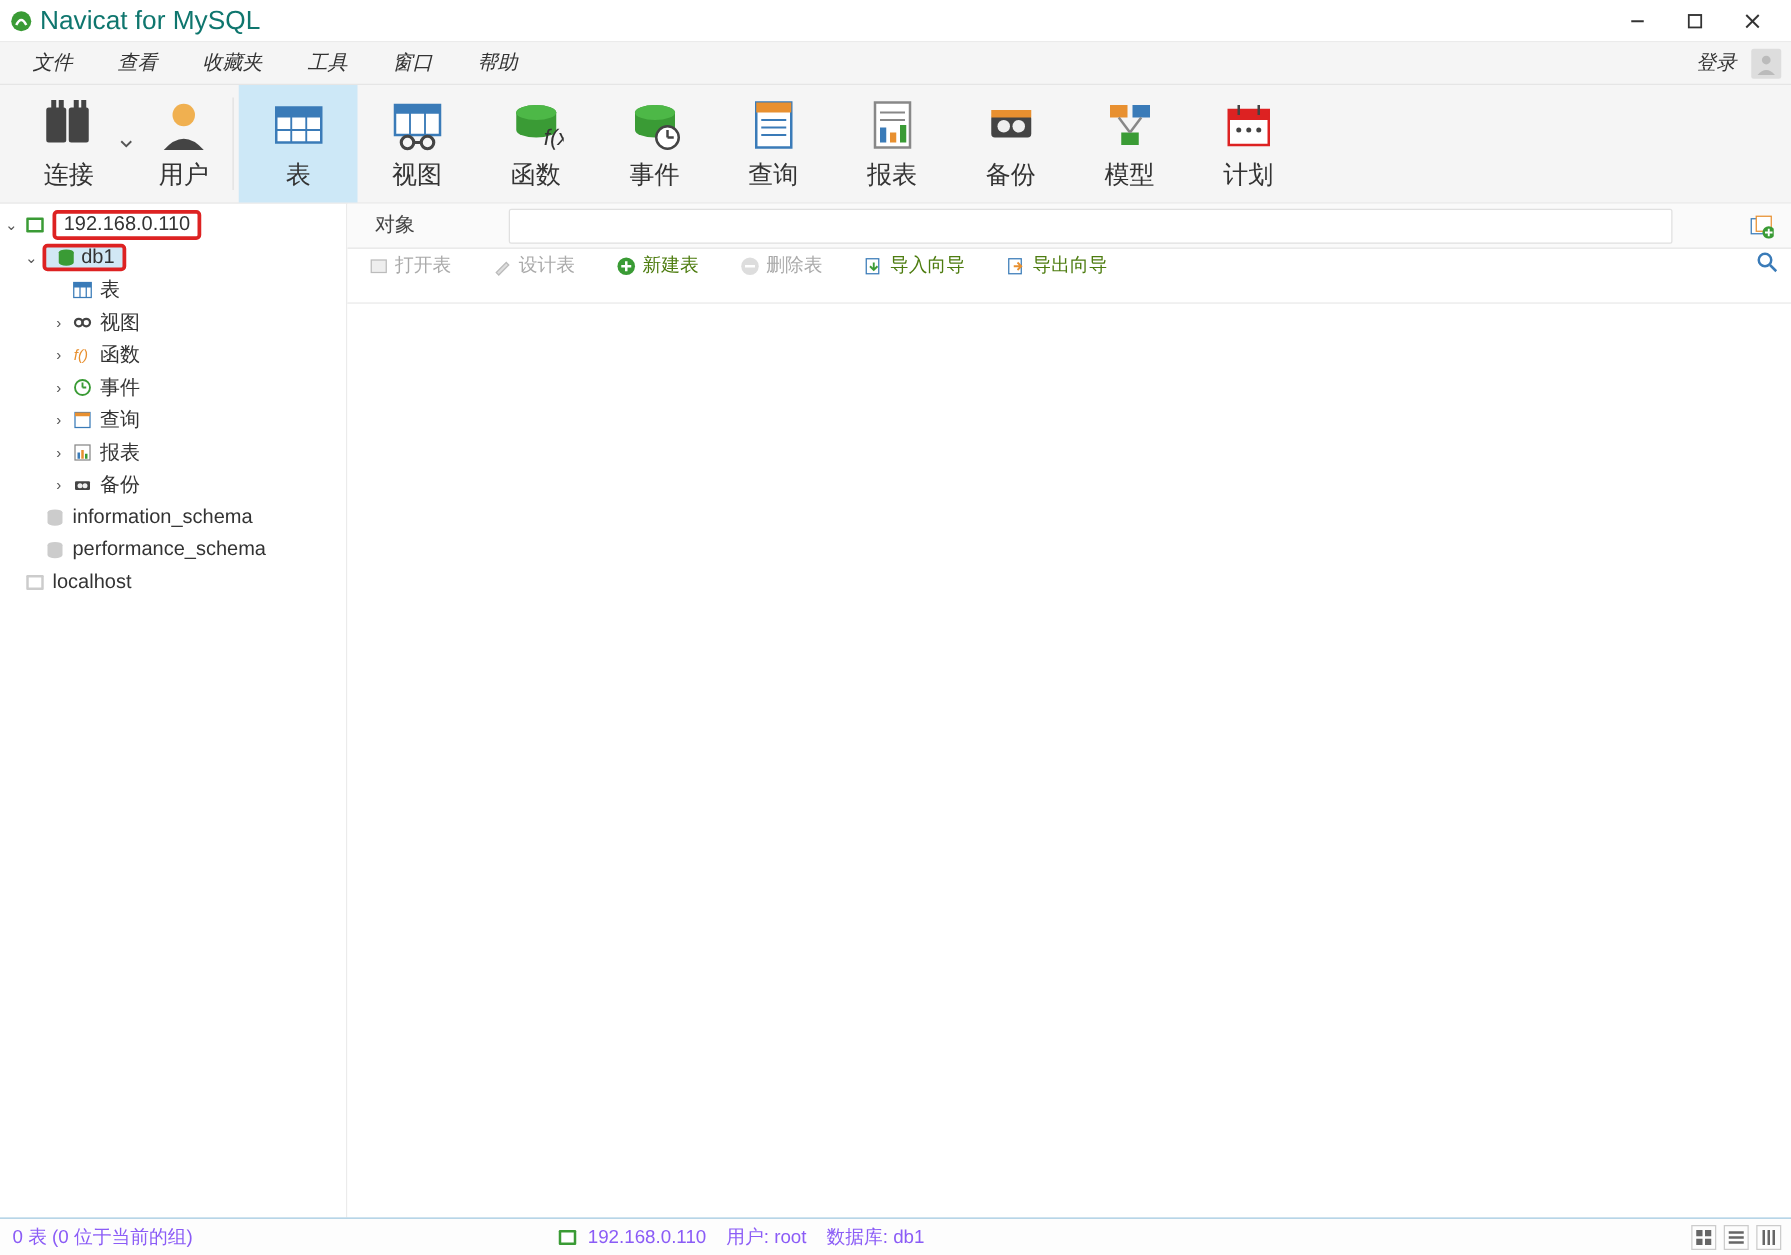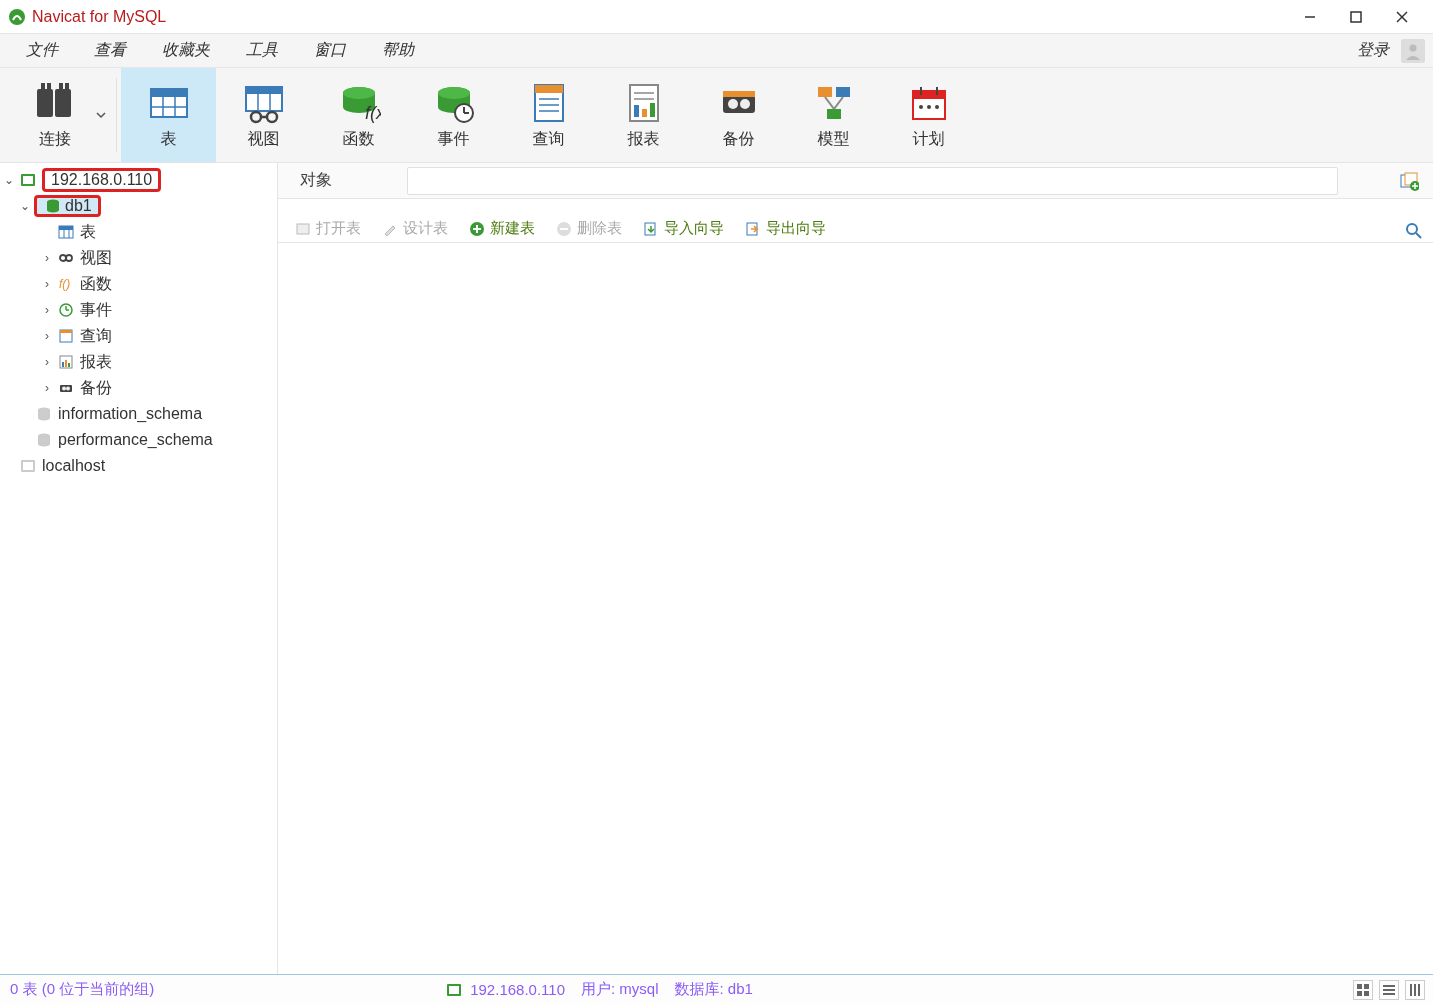--- a/index.html
+++ b/index.html
@@ -1,39 +1,39 @@
 <!DOCTYPE html>
 <html><head>
 <meta charset="utf-8">
 <style>
   * { box-sizing: border-box; margin: 0; padding: 0; font-family: "Microsoft YaHei", sans-serif; }
   body { width: 1433px; height: 1004px; background: #fff; overflow: hidden; font-size: 14px; color: #333; display: flex; flex-direction: column; }
 
   
   .titlebar { height: 34px; display: flex; align-items: center; padding: 0 8px; background: #fff; border-bottom: 1px solid #e5e5e5; }
   .titlebar .brand-icon { width: 18px; height: 18px; margin-right: 6px; display: flex; align-items: center; justify-content: center; }
-  .titlebar .title-text { flex: 0 0 auto; font-size: 16px; color: #b91c1c; }
+  .titlebar .title-text { flex: 0 0 auto; font-size: 21px; color: #0f766e; }
   .titlebar .spacer { flex: 1; }
   .winbtn { width: 46px; height: 30px; display: flex; align-items: center; justify-content: center; font-size: 16px; }
 
   
   .menubar { height: 34px; background: #f5f5f5; display: flex; align-items: center; padding: 0 8px; border-bottom: 1px solid #e5e5e5; font-style: italic; }
   .menubar .menu-item { padding: 6px 18px; font-size: 16px; color: #333; }
   .menubar .spacer { flex: 1; }
   .menubar .login { padding: 6px 6px; font-size: 16px; color: #333; }
   .menubar .avatar { width: 24px; height: 24px; background: #ddd; border-radius: 2px; margin-left: 6px; display: flex; align-items: center; justify-content: center; }
 
   
   .ribbon { height: 95px; background: #f5f5f5; display: flex; align-items: stretch; border-bottom: 1px solid #e5e5e5; }
   .ribbon .rsec { display: flex; align-items: stretch; }
   .ribbon .rsec.first { padding-left: 20px; }
   .ribbon .rbtn { width: 95px; display: flex; flex-direction: column; align-items: center; justify-content: center; }
   .ribbon .rbtn.active { background: #cde8f7; }
   .ribbon .rbtn .ricon { width: 44px; height: 44px; display: flex; align-items: center; justify-content: center; }
-  .ribbon .rbtn .rlabel { margin-top: 4px; font-size: 16px; color: #333; }
+  .ribbon .rbtn .rlabel { margin-top: 4px; font-size: 20px; color: #333; }
   .ribbon .rbtn.conn { width: 70px; }
   .ribbon .divider { width: 1px; background: #e0e0e0; margin: 10px 4px; }
 
   
   .main { flex: 1; display: flex; min-height: 0; }
 
   
   .sidebar { width: 278px; border-right: 1px solid #e5e5e5; background: #fff; overflow: auto; padding-top: 4px; }
   .tree-row { display: flex; align-items: center; height: 26px; padding-left: 0; white-space: nowrap; }
   .tree-row .expander { width: 18px; text-align: center; font-size: 12px; color: #555; }
@@ -45,21 +45,21 @@
   .red-box { border: 3px solid #d22; border-radius: 4px; padding: 0 6px; height: 24px; display: inline-flex; align-items: center; }
   .red-box-db { border: 3px solid #d22; border-radius: 4px; padding: 0 6px; height: 22px; display: inline-flex; align-items: center; background: #d1e8f5; }
 
   
   .content { flex: 1; display: flex; flex-direction: column; background: #fff; }
   .tab-strip { height: 36px; display: flex; align-items: center; background: #fafafa; border-bottom: 1px solid #e5e5e5; gap: 47px; }
   .tab-strip .tab { padding: 0 22px; height: 36px; display: flex; align-items: center; font-size: 16px; color: #444; }
   .tab-strip .addr { flex: 1; height: 28px; margin: 0 6px; border: 1px solid #e0e0e0; border-radius: 2px; background: #fff; }
   .tab-strip .newtab { width: 36px; height: 28px; margin-right: 6px; display: flex; align-items: center; justify-content: center; }
 
-  .toolbar2 { height: 44px; display: flex; align-items: flex-end; padding: 0 8px; border-bottom: 1px solid #e5e5e5; gap: 4px; }
+  .toolbar2 { height: 44px; display: flex; align-items: flex-start; padding: 0 8px; border-bottom: 1px solid #e5e5e5; gap: 16px; }
   .toolbar2 .tbtn { display: flex; align-items: center; padding: 4px 8px; font-size: 15px; color: #4d7c0f; }
   .toolbar2 .tbtn.disabled { color: #aaa; }
   .toolbar2 .tbtn .ticon2 { width: 18px; height: 18px; margin-right: 4px; display: flex; align-items: center; justify-content: center; }
   .toolbar2 .spacer { flex: 1; }
   .toolbar2 .search { width: 22px; height: 22px; display: flex; align-items: center; justify-content: center; }
 
   .content-body { flex: 1; background: #fff; }
 
   
   .statusbar { height: 30px; border-top: 1.5px solid #a0c8e0; background: #fdfdfd; display: flex; align-items: center; font-size: 15px; color: #8b5cf6; }
@@ -131,20 +131,29 @@
           <rect x="32" y="2" width="4" height="8" fill="#444"></rect>
         </svg>
       </span>
       <span class="rlabel"><span>连接</span></span>
     </div>
     <div style="display:flex;align-items:center;padding:0 6px;">
       <svg width="10" height="10">
           <path d="M1 3 L5 7 L9 3" stroke="#555" stroke-width="1.5" fill="none"></path>
         </svg>
     </div>
+    <div class="rbtn conn">
+      <span class="ricon">
+        <svg width="44" height="44" viewBox="0 0 44 44">
+            <circle cx="22" cy="14" r="9" fill="#f0b050"></circle>
+            <path d="M6 42 Q22 24 38 42 Z" fill="#444"></path>
+          </svg>
+      </span>
+      <span class="rlabel">用户</span>
+    </div>
   </div>
   <div class="divider"></div>
   <div class="rsec">
     <div class="rbtn active">
       <span class="ricon">
         <svg width="44" height="44" viewBox="0 0 44 44">
             <rect x="4" y="8" width="36" height="28" fill="#fff" stroke="#3a7bb8" stroke-width="2"></rect>
             <rect x="4" y="8" width="36" height="8" fill="#3a7bb8"></rect>
             <line x1="16" y1="8" x2="16" y2="36" stroke="#3a7bb8" stroke-width="1.5"></line>
             <line x1="28" y1="8" x2="28" y2="36" stroke="#3a7bb8" stroke-width="1.5"></line>
@@ -475,21 +484,21 @@
   <span class="smid">
     <span style="display:flex;align-items:center;gap:6px;">
       <span class="sicon">
         <svg width="18" height="18" viewBox="0 0 18 18">
             <rect x="2" y="3" width="14" height="12" fill="#3a9b35" rx="1"></rect>
             <rect x="4" y="5" width="10" height="8" fill="#fff"></rect>
           </svg>
       </span>
       <span>192.168.0.110</span>
     </span>
-    <span><span>用户:</span> <span>mysql</span></span>
+    <span><span>用户:</span> <span>root</span></span>
     <span><span>数据库:</span> <span>db1</span></span>
   </span>
   <span class="sright">
     <span class="view-toggle">
       <svg width="14" height="14">
           <rect x="1" y="1" width="5" height="5" fill="#666"></rect>
           <rect x="8" y="1" width="5" height="5" fill="#666"></rect>
           <rect x="1" y="8" width="5" height="5" fill="#666"></rect>
           <rect x="8" y="8" width="5" height="5" fill="#666"></rect>
         </svg>

